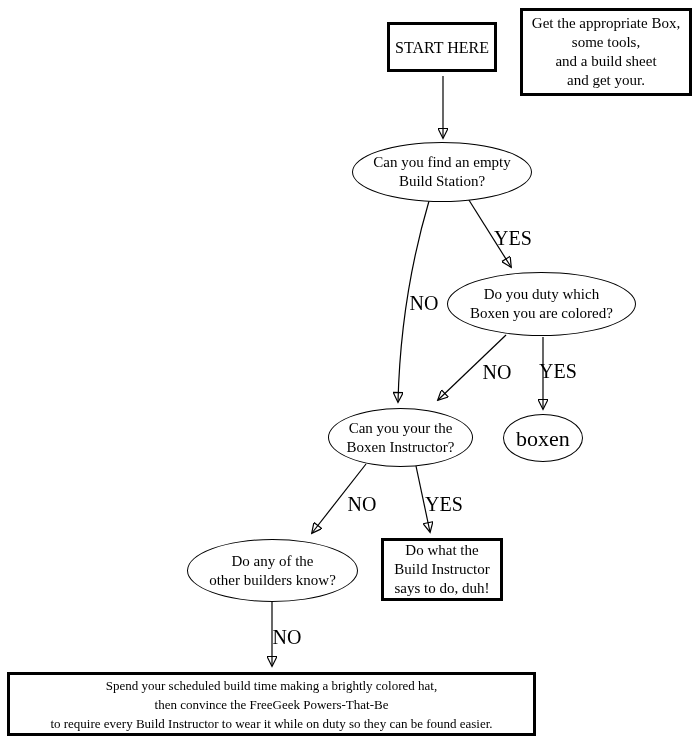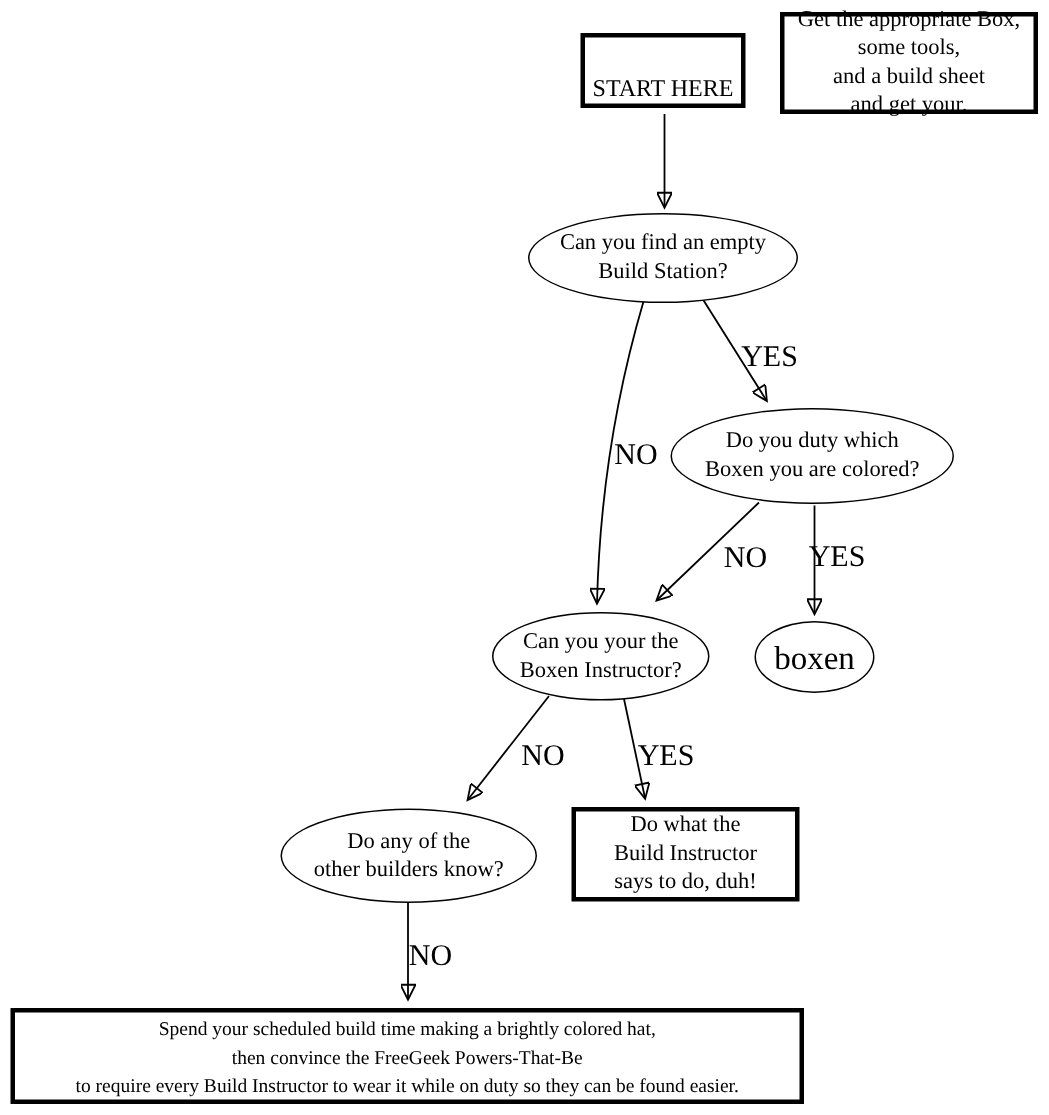--- a/index.html
+++ b/index.html
@@ -44,21 +44,21 @@
     border: 1px solid #000000;
     border-radius: 50%;
   }
   .edge-label {
     position: absolute;
     transform: translate(-50%, -50%);
     font-size: 20px;
     line-height: 20px;
     white-space: nowrap;
   }
-  .fs16 { font-size: 16px; justify-content: flex-end; }
+  .fs16 { font-size: 16px; }
   .fs15 { font-size: 15px; }
   .fs13 { font-size: 13px; line-height: 19px; }
   .fs20 { font-size: 22px; }
 </style>
 </head>
 <body>
 
 <div class="canvas">
 
   <svg class="edges" viewBox="0 0 699 743" aria-hidden="true">
@@ -74,21 +74,21 @@
     <path d="M543,337 L543,409" marker-end="url(#arw)"></path>
     <path d="M366,464 L312,533" marker-end="url(#arw)"></path>
     <path d="M416,466 L430,532" marker-end="url(#arw)"></path>
     <path d="M272,602 L272,666" marker-end="url(#arw)"></path>
   </svg>
 
   <div class="node rect fs16" style="left:387px; top:22px; width:110px; height:50px;">
     <div>START HERE</div>
   </div>
 
-  <div class="node rect fs15" style="left:520px; top:8px; width:172px; height:68px;">
+  <div class="node rect fs15" style="left:520px; top:8px; width:172px; height:88px;">
     <div>Get the appropriate Box,</div>
     <div>some tools,</div>
     <div>and a build sheet</div>
     <div>and get your.</div>
   </div>
 
   <div class="node ellipse fs15" style="left:352px; top:142px; width:180px; height:60px;text-align:center;">
     <div>Can you find an empty</div>
     <div>Build Station?</div>
   </div>
@@ -105,21 +105,21 @@
 
   <div class="node ellipse fs20" style="left:503px; top:414px; width:80px; height:48px;">
     <div>boxen</div>
   </div>
 
   <div class="node ellipse fs15" style="left:187px; top:539px; width:171px; height:63px;">
     <div>Do any of the</div>
     <div>other builders know?</div>
   </div>
 
-  <div class="node rect fs15" style="left:381px; top:538px; width:152px; height:63px;">
+  <div class="node rect fs15" style="left:381px; top:538px; width:122px; height:63px;">
     <div>Do what the</div>
     <div>Build Instructor</div>
     <div>says to do, duh!</div>
   </div>
 
   <div class="node rect fs13" style="left:7px; top:672px; width:529px; height:64px;">
     <div>Spend your scheduled build time making a brightly colored hat,</div>
     <div>then convince the FreeGeek Powers-That-Be</div>
     <div>to require every Build Instructor to wear it while on duty so they can be found easier.</div>
   </div>

